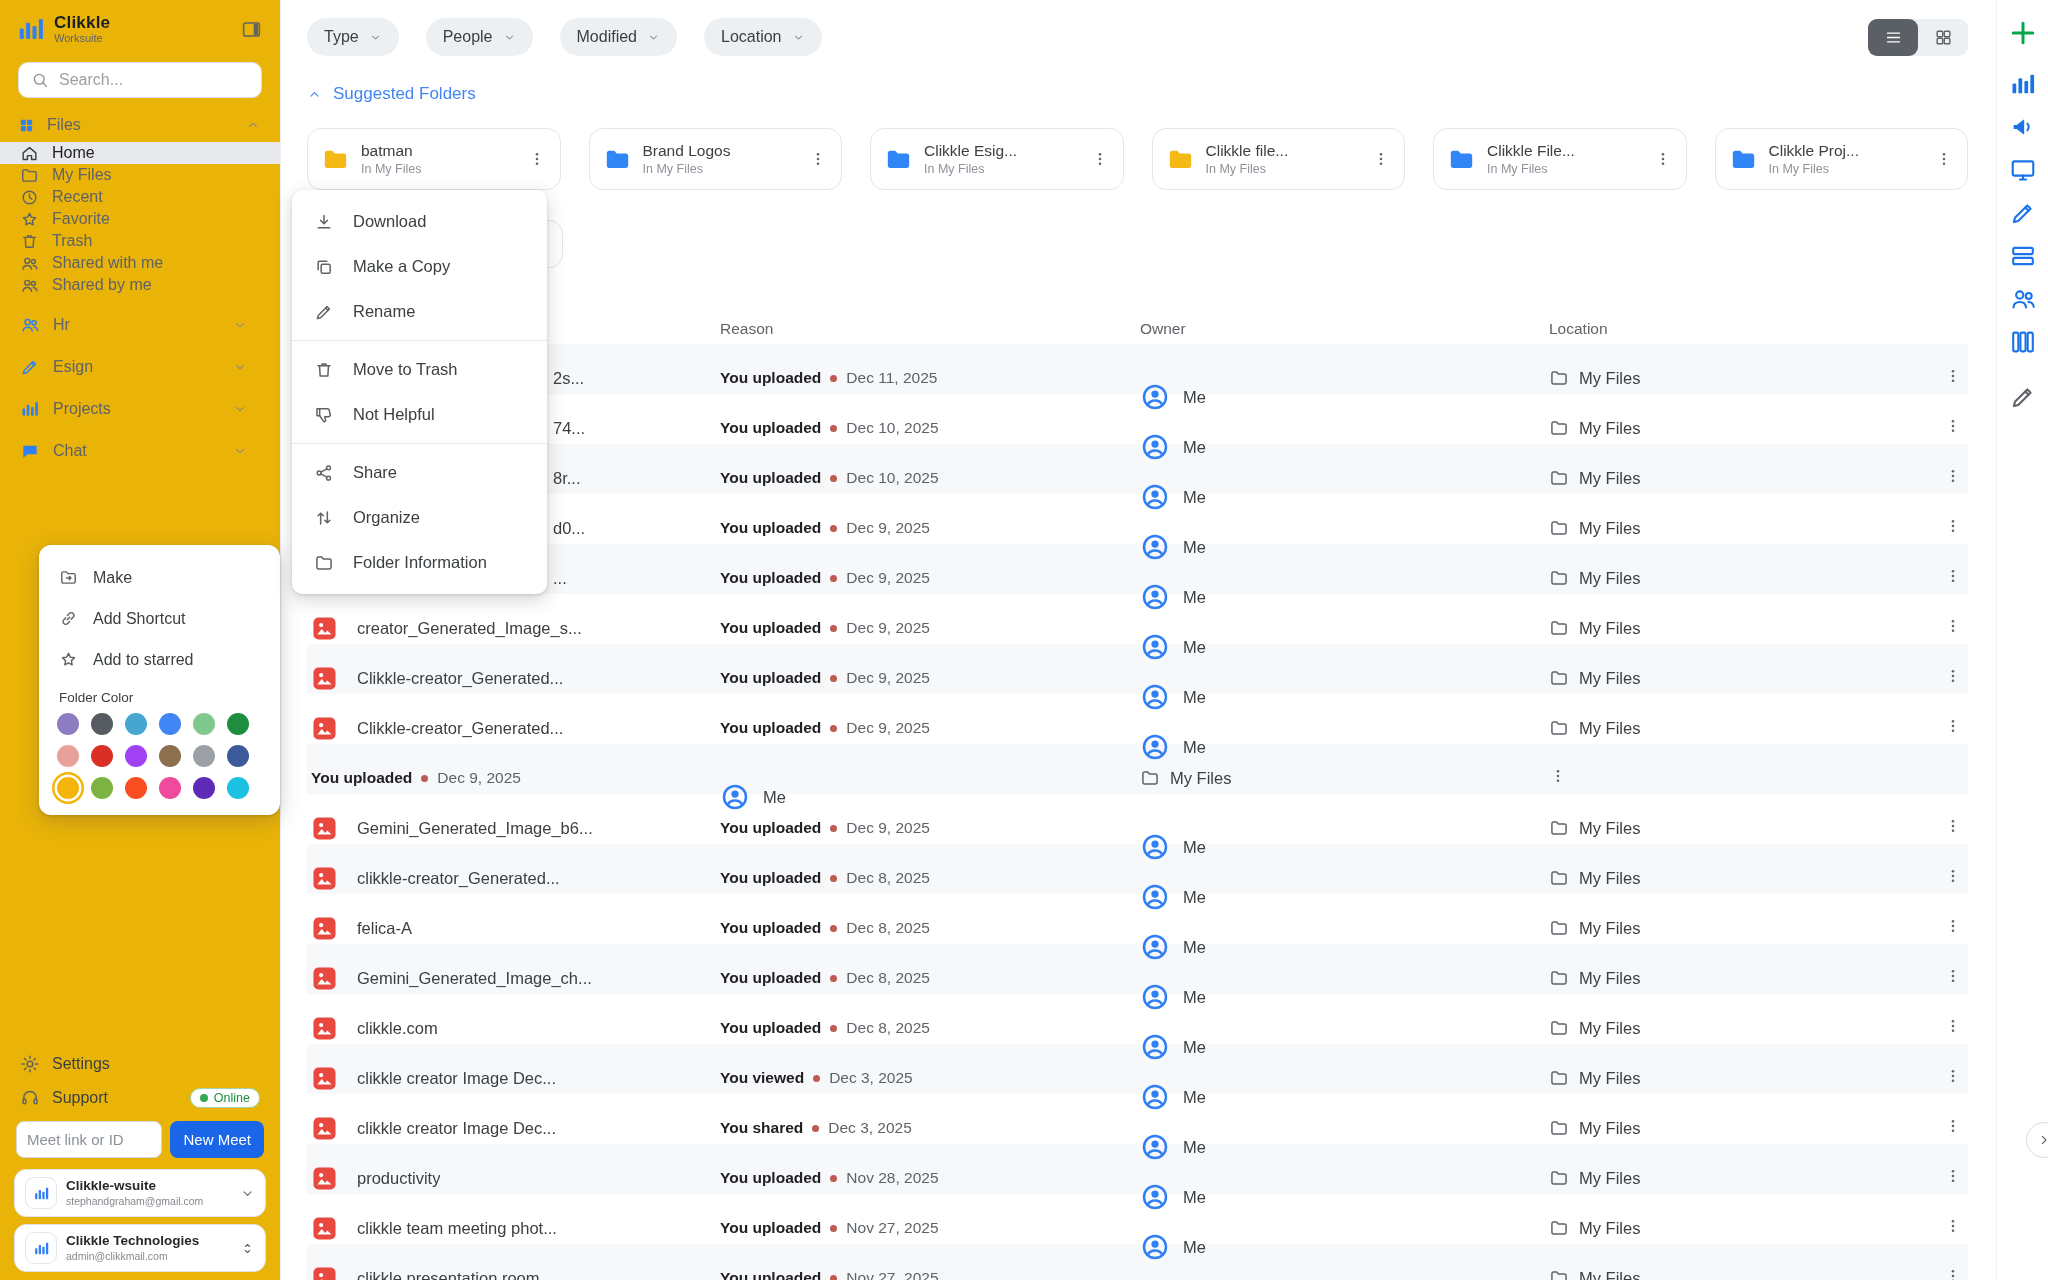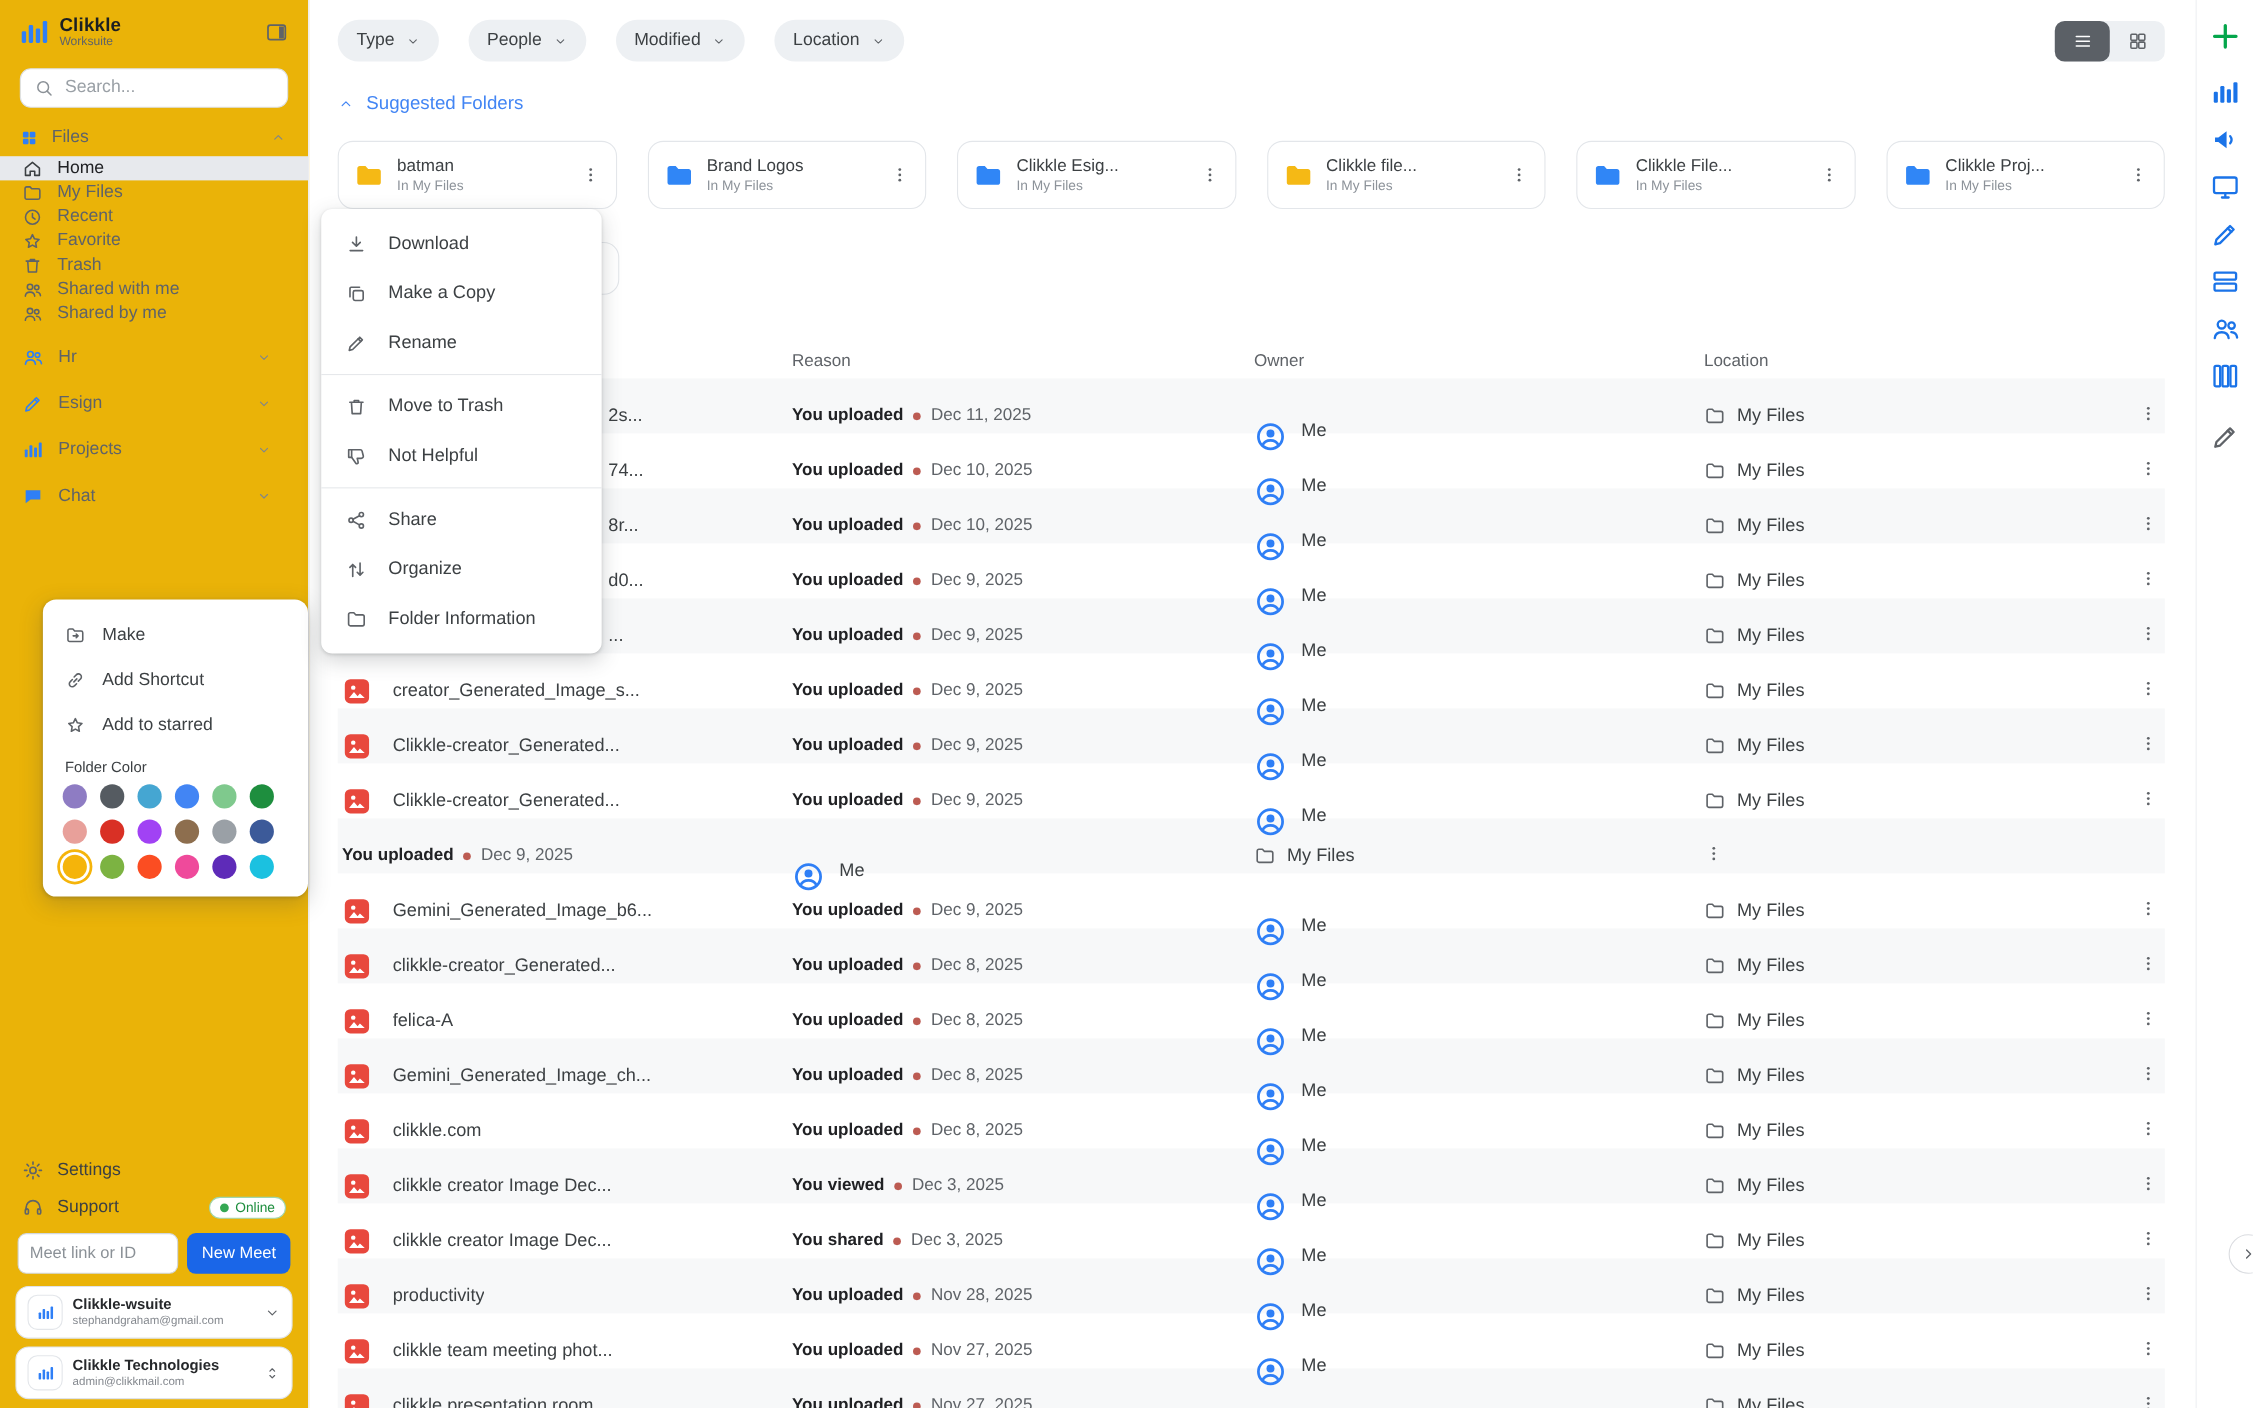--- a/index.html
+++ b/index.html
@@ -78,21 +78,21 @@
   .t-body > div.row{display:grid;grid-template-columns:409px 420px 409px 395px 1fr;align-items:center;height:50px;padding-left:4px;}
   .t-body > div.row:nth-of-type(odd){background:#f7f8f9;}
   .t-body > div.row:nth-of-type(-n+5) .fname{padding-left:196px;}
   .cell-name{display:flex;align-items:center;gap:19px;min-width:0;}
   .cell-name .icon{width:27px;height:27px;}
   .fname{font-size:16.5px;color:#3c4043;white-space:nowrap;overflow:hidden;}
   .cell-reason{display:flex;align-items:center;gap:9px;font-size:15.5px;}
   .r-action{font-weight:700;color:#202124;}
   .r-dot{width:7px;height:7px;border-radius:50%;background:#bc5b52;flex:none;}
   .r-date{color:#5f6368;}
-  .cell-owner{display:flex;gap:13px;margin-top:38px;}
+  .cell-owner{display:flex;align-items:center;gap:13px;margin-top:38px;}
   .cell-owner .icon{width:30px;height:30px;color:#2f7ff6;}
   .o-name{font-size:16.5px;color:#3c4043;}
   .cell-loc{display:flex;align-items:center;gap:10px;}
   .cell-loc .icon{width:20px;height:20px;color:#5f6368;}
   .l-name{font-size:16.5px;color:#3c4043;}
   .cell-kebab .icon{width:18px;height:18px;color:#5f6368;cursor:pointer;}
 
   
   .rail{width:52px;min-width:52px;background:#fff;border-left:1px solid #eef0f2;display:flex;flex-direction:column;align-items:center;padding-top:18px;}
   .rail-item{width:28px;height:28px;display:flex;align-items:center;justify-content:center;margin-bottom:15px;cursor:pointer;}

